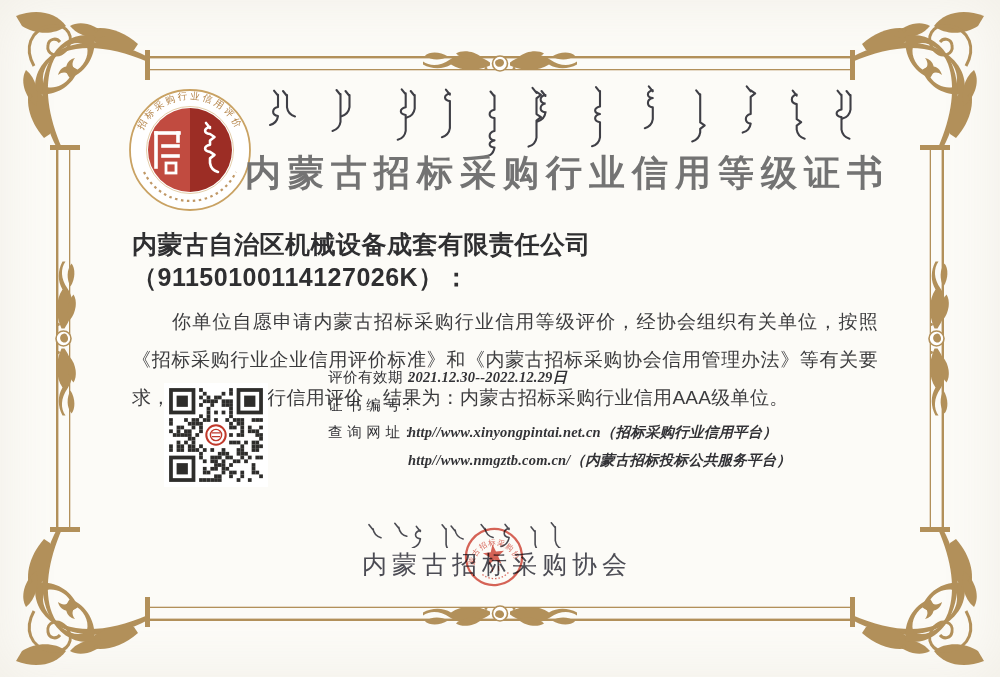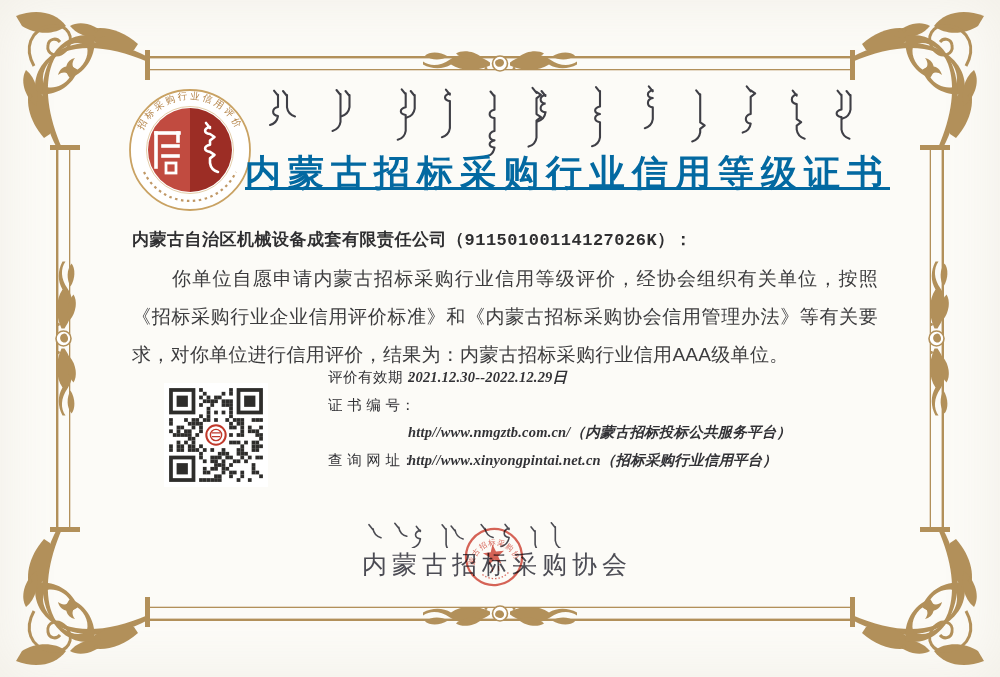--- a/index.html
+++ b/index.html
@@ -9,24 +9,24 @@
   .abs{position:absolute;}
   
   #frame{left:0;top:0;width:1000px;height:677px;}
   
   #mongol-top{left:266px;top:82px;width:616px;height:74px;}
   
   #logo{left:127px;top:87px;width:126px;height:126px;}
   
   #title{left:245px;top:149px;width:630px;text-align:center;
          font-family:"Liberation Serif","DejaVu Serif",serif;font-weight:700;
-         font-size:36px;letter-spacing:7px;color:#0369a1;white-space:nowrap;text-decoration:underline;}
+         font-size:36px;letter-spacing:7px;color:#737373;white-space:nowrap;}
   
   #content{left:132px;top:228px;width:746px;color:#3a3a3c;}
-  #company{font-size:17px;font-weight:700;color:#2f2f31;letter-spacing:.5px;font-family:Liberation Mono, monospace;}
+  #company{font-size:25px;font-weight:700;color:#2f2f31;letter-spacing:.5px;}
   #company .cid{font-weight:600;}
   #paragraph{margin-top:9px;font-size:19px;line-height:38px;letter-spacing:.3px;
              text-indent:40px;text-align:justify;color:#3c3c3e;}
   
   #qr{left:164px;top:382px;width:104px;height:106px;}
   
   #fields{left:328px;top:364px;width:556px;font-family:"Liberation Serif","DejaVu Serif",serif;
           font-size:14.5px;color:#323236;}
   .frow{display:flex;line-height:27.5px;white-space:nowrap;}
   .flabel{width:80px;flex:0 0 80px;letter-spacing:.5px;}
@@ -342,26 +342,26 @@
     </svg>
 
   <div id="fields" class="abs">
     <div class="frow">
       <span class="flabel">评价有效期：</span>
       <span class="fvalue">2021.12.30--2022.12.29日</span>
     </div>
     <div class="frow">
       <span class="flabel">证 书 编 号：</span>
     </div>
-    <div class="frow fcont">
-      <span class="fvalue">http//www.nmgztb.com.cn/（内蒙古招标投标公共服务平台）</span>
-    </div>
     <div class="frow">
       <span class="flabel">查 询 网 址：</span>
       <span class="fvalue">http//www.xinyongpintai.net.cn（招标采购行业信用平台）</span>
+    </div>
+    <div class="frow fcont">
+      <span class="fvalue">http//www.nmgztb.com.cn/（内蒙古招标投标公共服务平台）</span>
     </div>
   </div>
 
   <svg id="mongol-bottom" class="abs" viewBox="0 0 220 26" xmlns="http://www.w3.org/2000/svg">
       <path d="M0,0 l-4,-5 M0,-1 q1,7 8,9" transform="translate(5.0,7.7)" fill="none" stroke="#4b4b52" stroke-width="1.6" stroke-linecap="round" stroke-linejoin="round"></path>
       <path d="M0,0 l-4,-5 M0,-1 q1,7 8,9" transform="translate(30.8,6.3)" fill="none" stroke="#4b4b52" stroke-width="1.6" stroke-linecap="round" stroke-linejoin="round"></path>
       <path d="M0,0 l-4,-5 M0,-1 c-6.5,1.5 -6.5,7.5 0,8.5 q-1,7 -8,9" transform="translate(52.4,9.4)" fill="none" stroke="#4b4b52" stroke-width="1.6" stroke-linecap="round" stroke-linejoin="round"></path>
       <path d="M0,0 l-4,-5 M0,-1 l0,15.5 q1,7 8,9" transform="translate(78.1,7.8)" fill="none" stroke="#4b4b52" stroke-width="1.6" stroke-linecap="round" stroke-linejoin="round"></path>
       <path d="M0,0 l-4,-5 M0,-1 q1,7 8,9" transform="translate(87.1,9.0)" fill="none" stroke="#4b4b52" stroke-width="1.6" stroke-linecap="round"></path>
       <path d="M0,0 l-4,-5 M0,-1 q1,7 8,9" transform="translate(117.1,7.5)" fill="none" stroke="#4b4b52" stroke-width="1.6" stroke-linecap="round" stroke-linejoin="round"></path>

